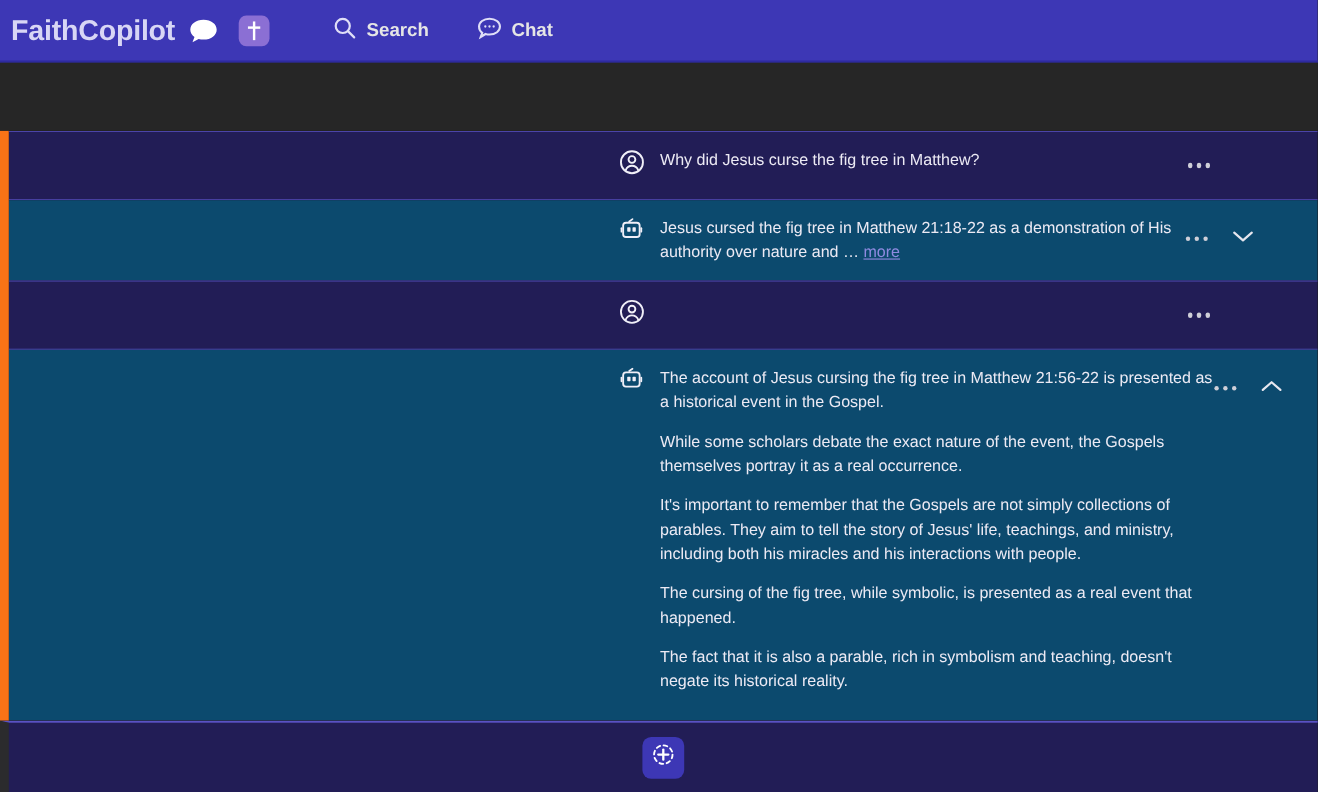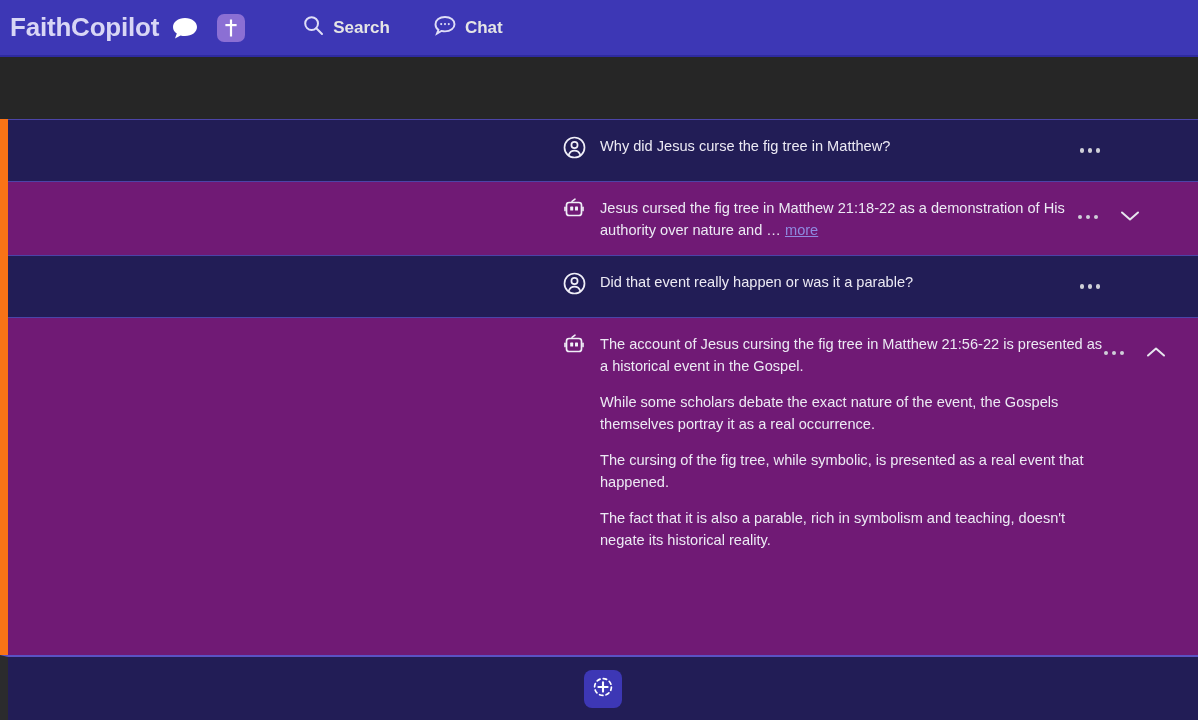--- a/index.html
+++ b/index.html
@@ -133,21 +133,21 @@
     padding: 14px 0 14px 0;
     width: 100%;
   }
   .msg-row.user {
     background: #221d56;
     border-top: 1px solid #4b44a8;
     border-bottom: 1px solid #4b44a8;
     min-height: 63px;
   }
   .msg-row.bot {
-    background: #701a75;
+    background: #0c4a6e;
     min-height: 63px;
   }
   .msg-row.expanded {
     flex: 1;
   }
 
   .msg-icon {
     width: 26px;
     min-width: 26px;
     margin-left: 553px;
@@ -328,23 +328,20 @@
     </div>
 
     <div class="msg-row user">
       <div class="msg-icon">
         <svg width="23" height="23" viewBox="0 0 23 23">
           <circle cx="11.5" cy="11.5" r="10" fill="none" stroke="#f0eff8" stroke-width="1.7"></circle>
           <circle cx="11.5" cy="9" r="3.1" fill="none" stroke="#f0eff8" stroke-width="1.7"></circle>
           <path d="M5.8 18.6 C7 15.9 9 14.7 11.5 14.7 C14 14.7 16 15.9 17.2 18.6" fill="none" stroke="#f0eff8" stroke-width="1.7" stroke-linecap="round"></path>
         </svg>
       </div>
-      <div class="msg-body">
-        <div class="msg-text">Did that event really happen or was it a parable?</div>
-      </div>
       <div class="row-actions" style="right:98px; top:28px;">
         <div class="row-dots">
           <span></span>
           <span></span>
           <span></span>
         </div>
       </div>
     </div>
 
     <div class="msg-row bot expanded">
@@ -355,20 +352,21 @@
           <rect x="7.2" y="8.6" width="3" height="4" rx="0.6" fill="#f0eff8"></rect>
           <rect x="12" y="8.6" width="3" height="4" rx="0.6" fill="#f0eff8"></rect>
           <line x1="2" y1="9.4" x2="2" y2="12.6" stroke="#f0eff8" stroke-width="1.6" stroke-linecap="round"></line>
           <line x1="20" y1="9.4" x2="20" y2="12.6" stroke="#f0eff8" stroke-width="1.6" stroke-linecap="round"></line>
         </svg>
       </div>
       <div class="msg-body" style="max-width:505px;">
         <div class="msg-text">
           <p>The account of Jesus cursing the fig tree in Matthew 21:56-22 is presented as a historical event in the Gospel.</p>
           <p>While some scholars debate the exact nature of the event, the Gospels themselves portray it as a real occurrence.</p>
+          <p>It's important to remember that the Gospels are not simply collections of parables. They aim to tell the story of Jesus' life, teachings, and ministry, including both his miracles and his interactions with people.</p>
           <p>The cursing of the fig tree, while symbolic, is presented as a real event that happened.</p>
           <p>The fact that it is also a parable, rich in symbolism and teaching, doesn't negate its historical reality.</p>
         </div>
       </div>
       <div class="row-actions" style="right:32px; top:26px;">
         <div class="row-dots">
           <span></span>
           <span></span>
           <span></span>
         </div>

